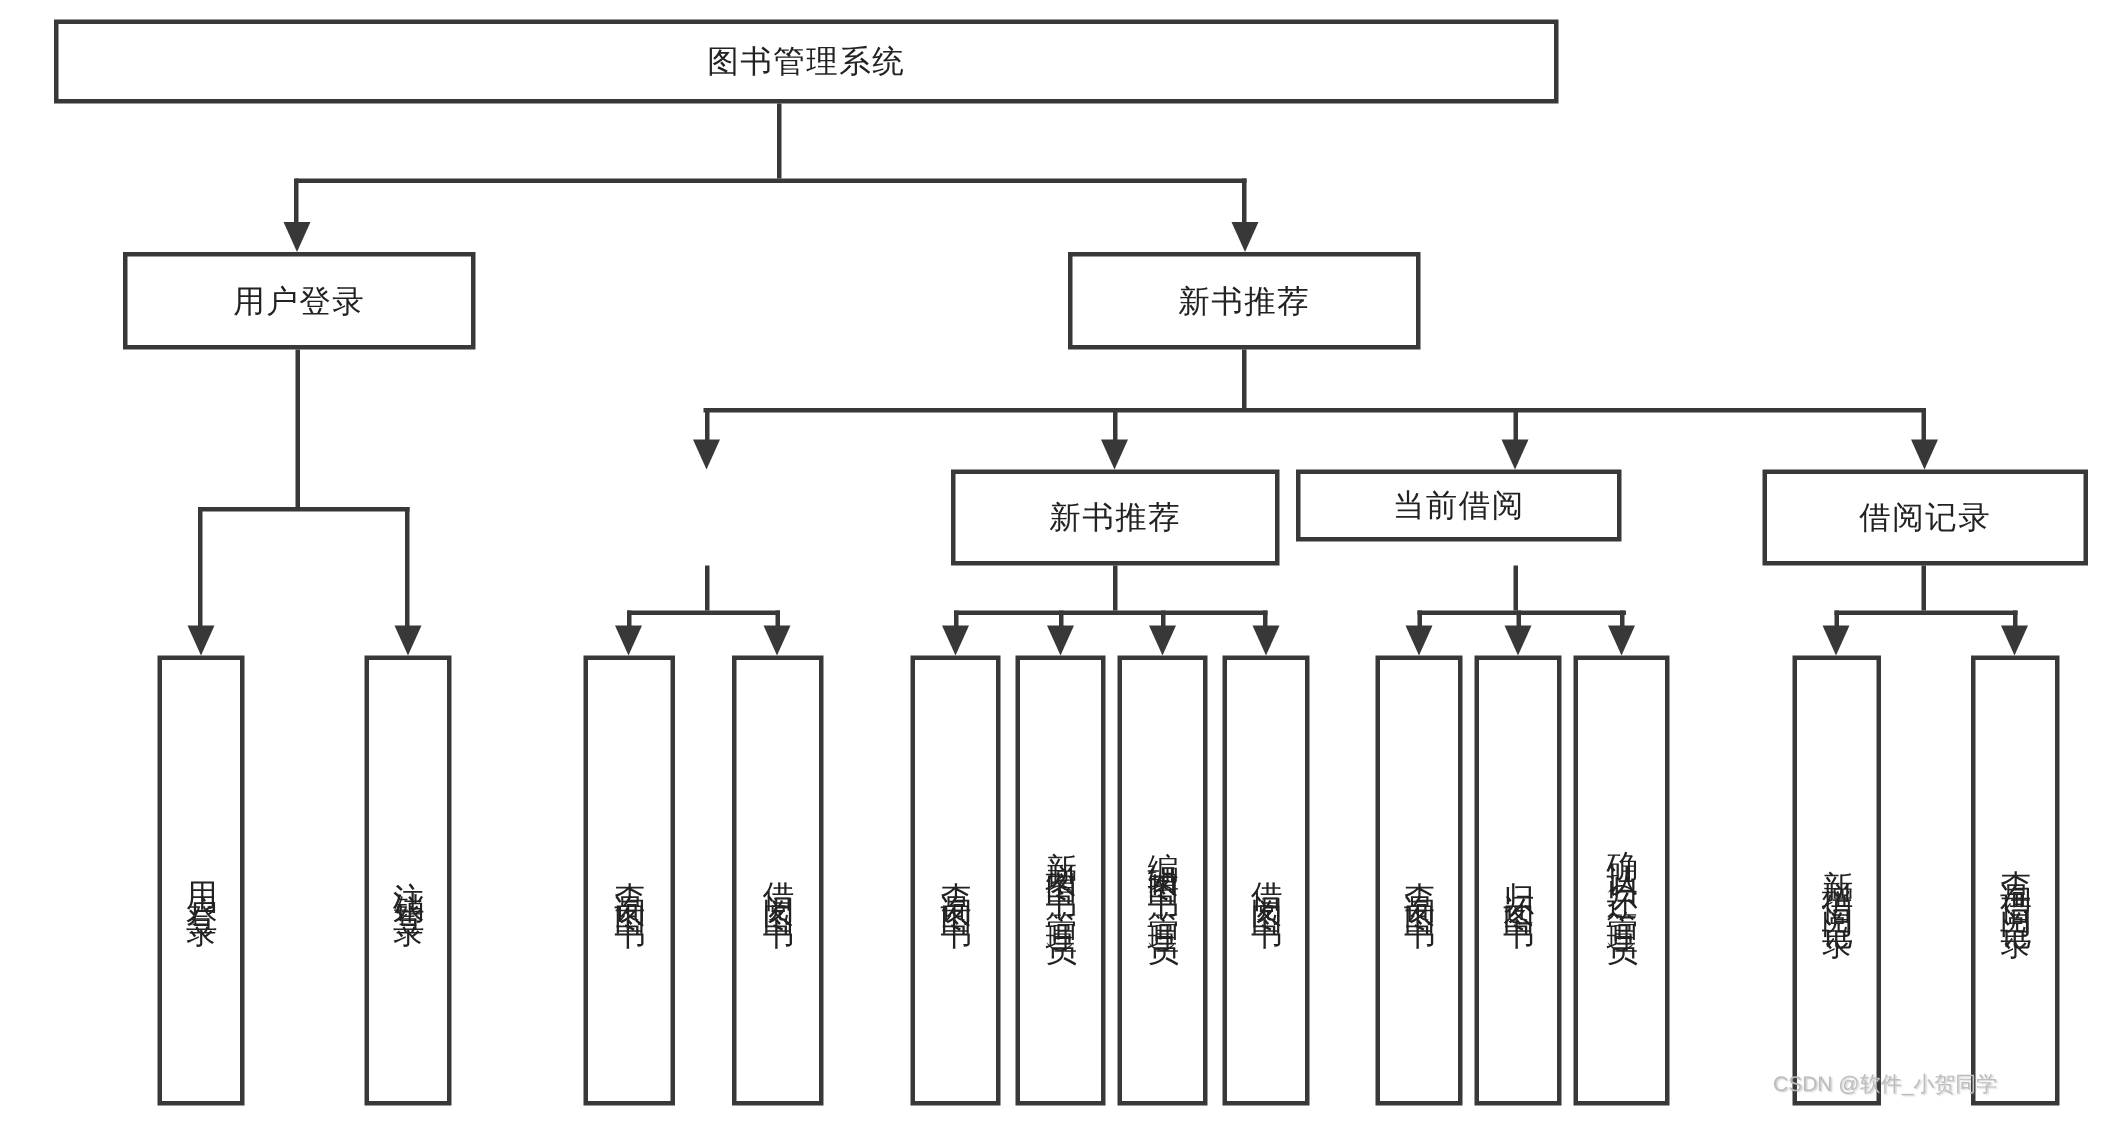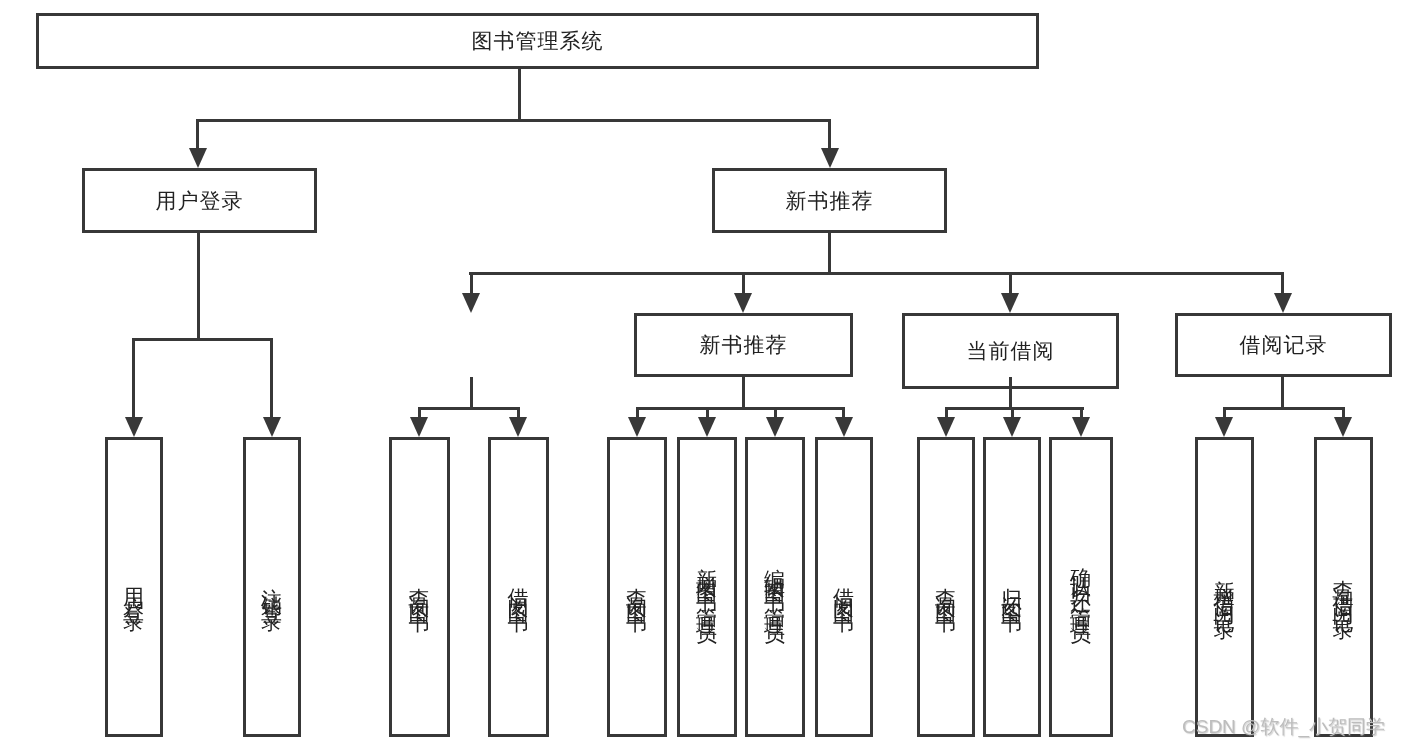--- a/index.html
+++ b/index.html
@@ -24,21 +24,21 @@
     writing-mode:vertical-rl;text-orientation:upright;
     letter-spacing:8px;line-height:1;white-space:nowrap;
   }
   .line{position:absolute;background:var(--line);}
   .arrow{
     position:absolute;width:0;height:0;
     border-left:9px solid transparent;border-right:9px solid transparent;
     border-top:20px solid var(--line);
   }
   .watermark{
-    position:absolute;left:1182px;top:714px;font-size:19px;color:var(--wm);
+    position:absolute;left:1182px;top:714px;font-size:14px;color:var(--wm);
     white-space:nowrap;text-shadow:1px 1px 1px rgba(120,120,120,0.35);
   }
 </style>
 </head>
 <body>
 
 <div class="canvas">
 
   <div class="box" style="left:36px;top:13px;width:1003px;height:56px">
     <span>图书管理系统</span>
@@ -47,21 +47,21 @@
   <div class="box" style="left:82px;top:168px;width:235px;height:65px">
     <span>用户登录</span>
   </div>
   <div class="box" style="left:712px;top:168px;width:235px;height:65px">
     <span>新书推荐</span>
   </div>
 
   <div class="box" style="left:634px;top:313px;width:219px;height:64px">
     <span>新书推荐</span>
   </div>
-  <div class="box" style="left:902px;top:313px;width:217px;height:76px">
+  <div class="box" style="left:864px;top:313px;width:217px;height:48px">
     <span>当前借阅</span>
   </div>
   <div class="box" style="left:1175px;top:313px;width:217px;height:64px">
     <span>借阅记录</span>
   </div>
 
   <div class="box vbox" style="left:105px;top:437px;width:58px;height:300px">
     <span>用户登录</span>
   </div>
   <div class="box vbox" style="left:243px;top:437px;width:58px;height:300px">

